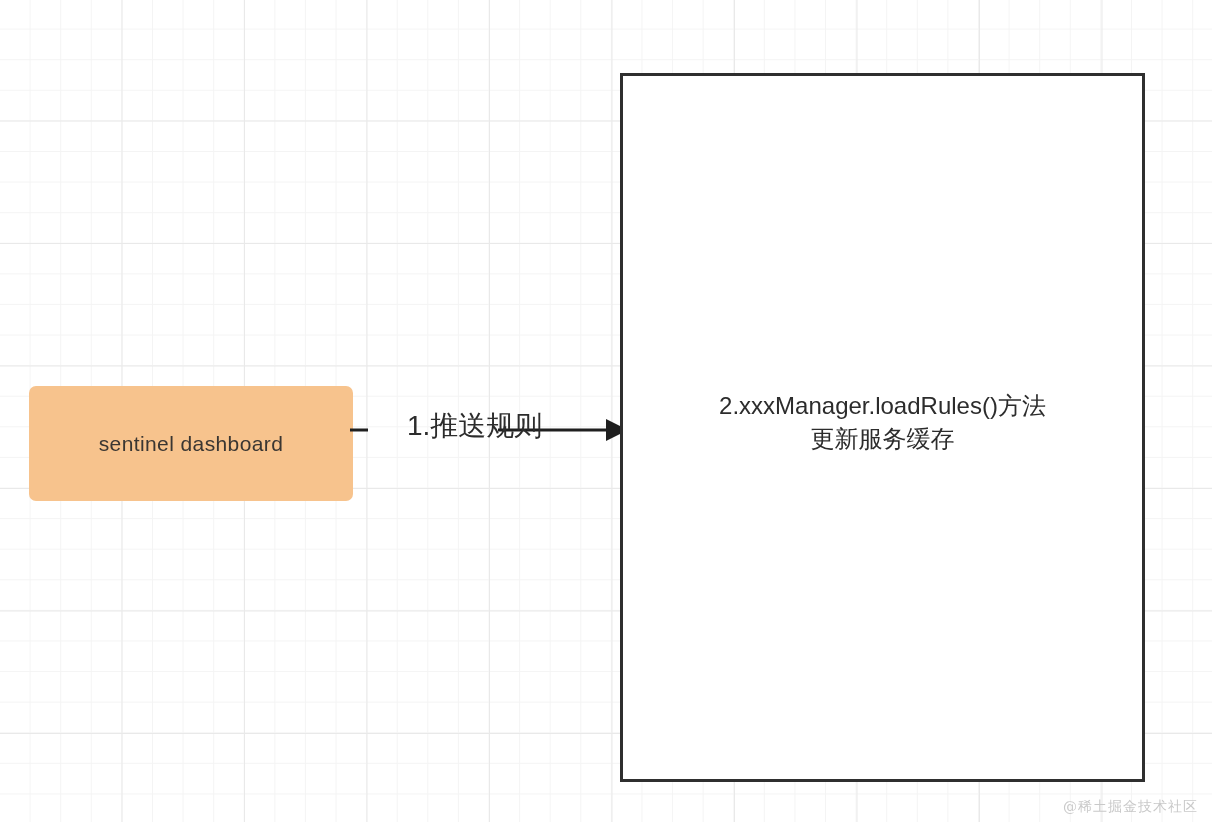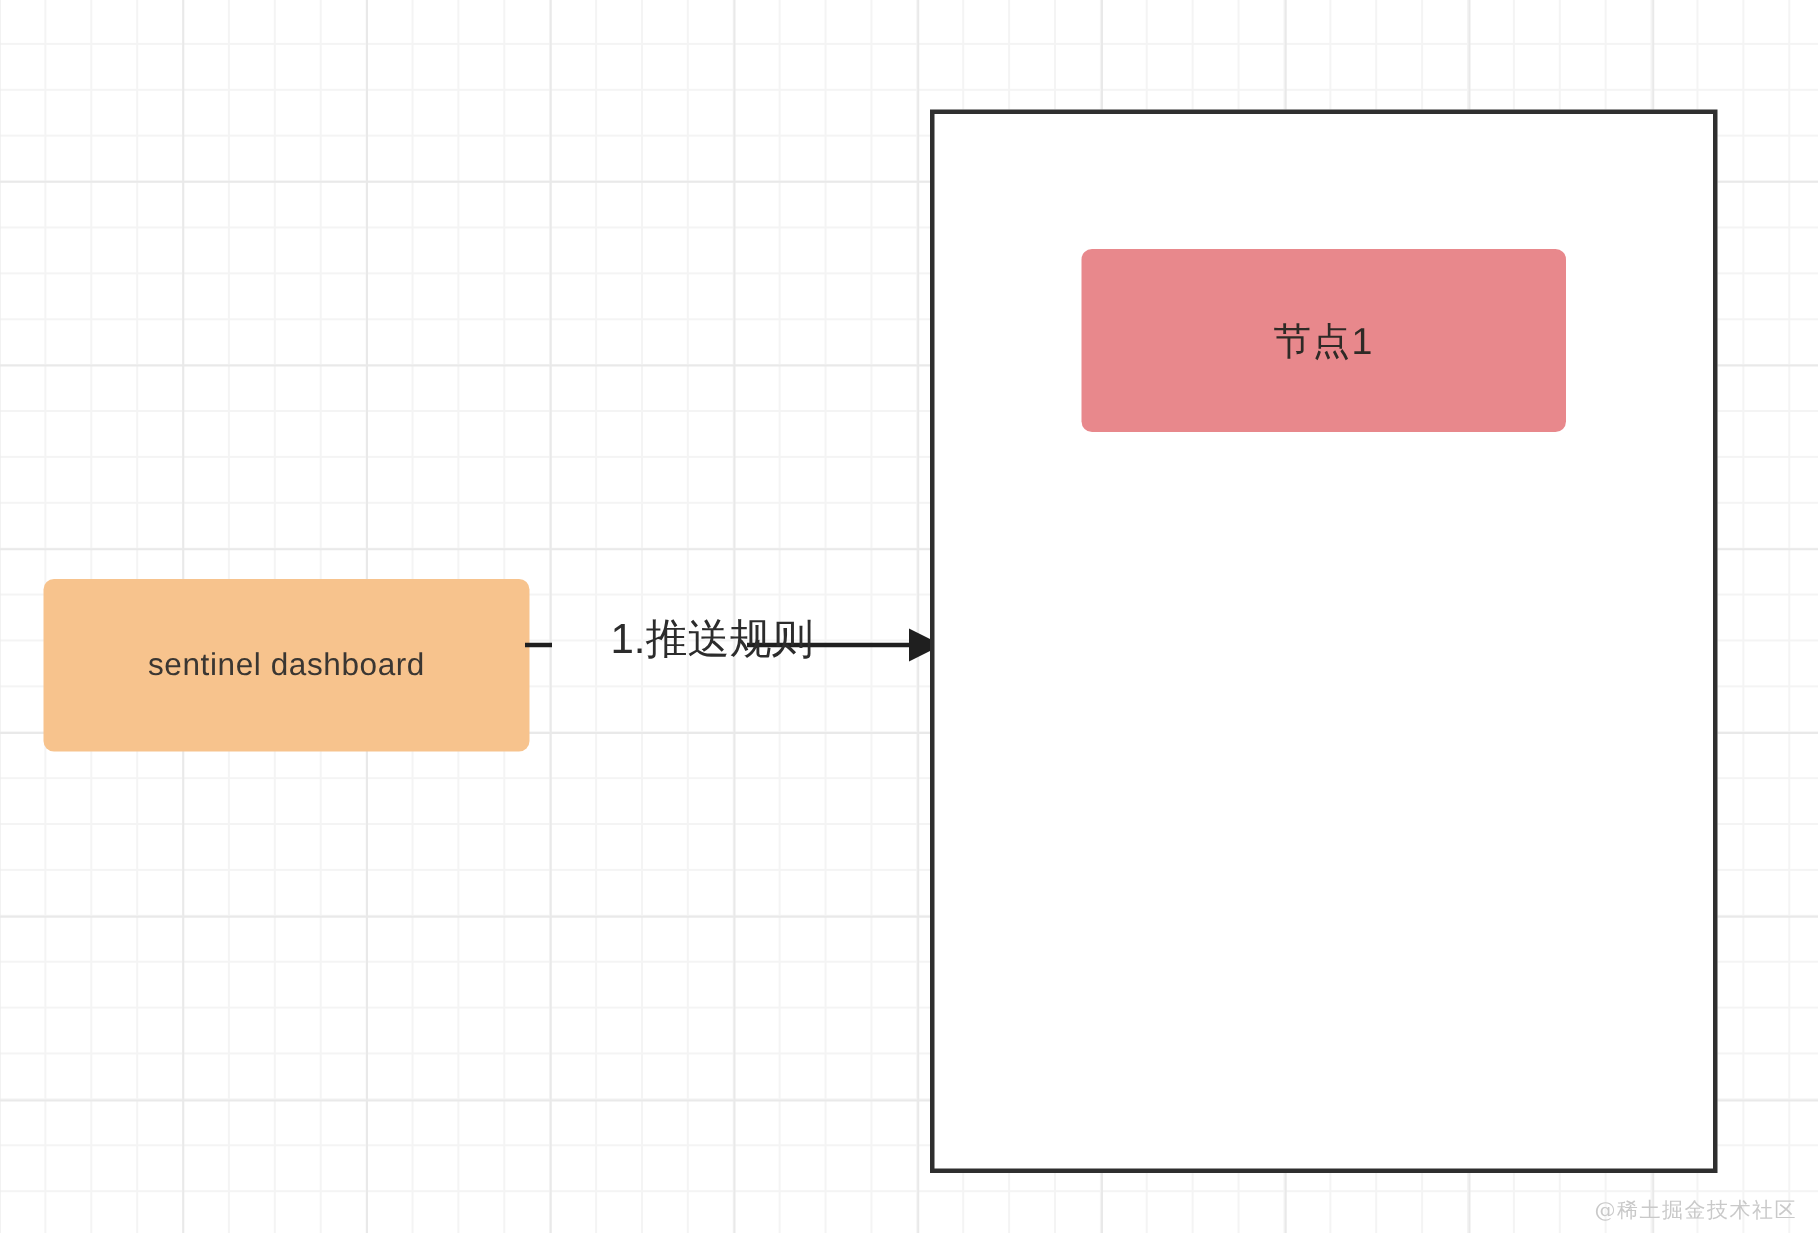--- a/index.html
+++ b/index.html
@@ -138,23 +138,22 @@
 
   <svg class="edge-svg" viewBox="0 0 280 60" xmlns="http://www.w3.org/2000/svg">
     <line x1="2" y1="30" x2="20" y2="30" stroke="#1f1f1f" stroke-width="3"></line>
     <line x1="150" y1="30" x2="262" y2="30" stroke="#1f1f1f" stroke-width="3"></line>
     <polygon points="258,19 280,30 258,41" fill="#1f1f1f"></polygon>
   </svg>
   <div class="edge-label">1.推送规则</div>
 
   <div class="service-container">
 
-    <div class="node-box" id="node-1">
-      <span>节点1</span>
-    </div>
 
+    <div class="container-note">2.xxxManager.loadRules()方法
+更新服务缓存</div>
 
 
   </div>
 
   <div class="watermark">@稀土掘金技术社区</div>
 
 </div>
 
 </body></html>

